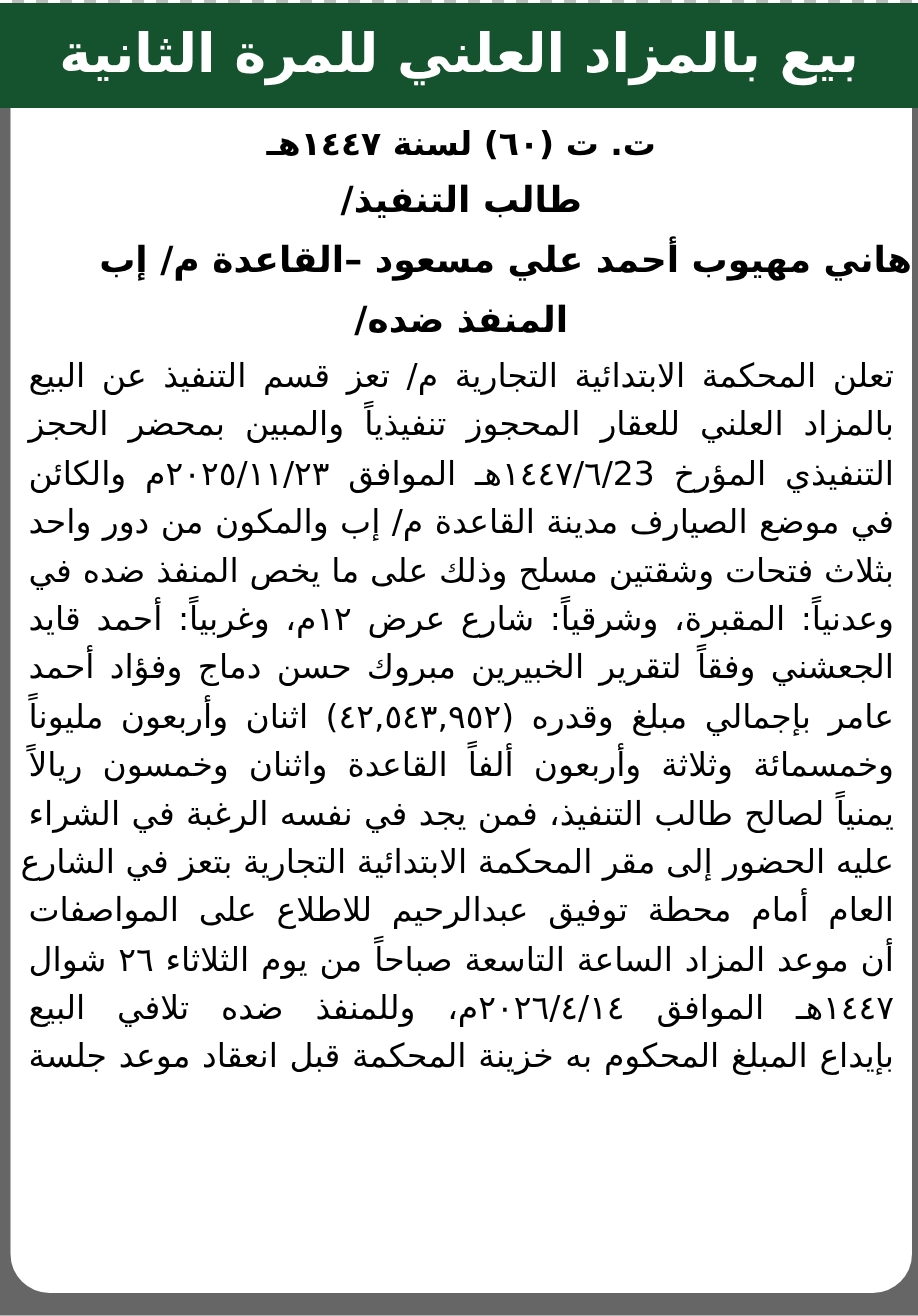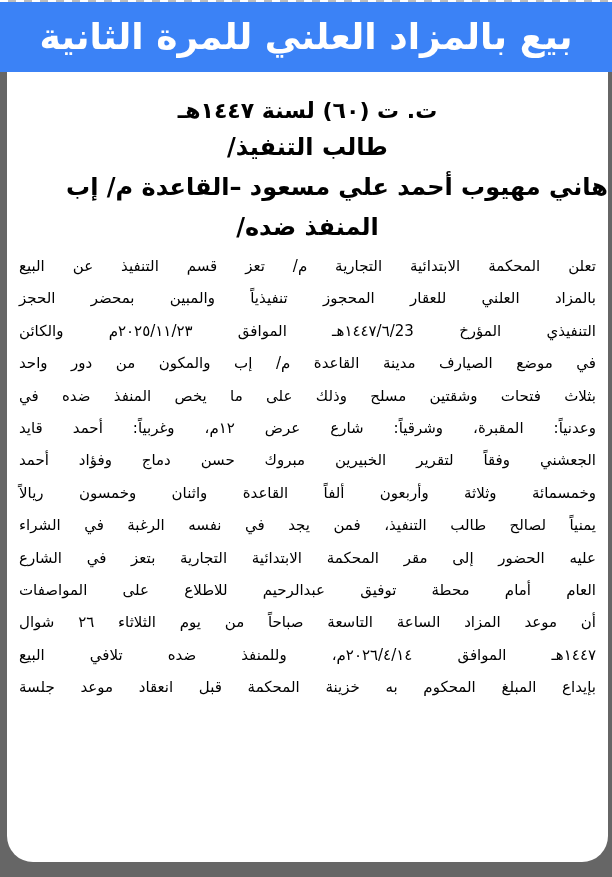--- a/index.html
+++ b/index.html
@@ -8,52 +8,52 @@
     background: #666666;
     font-family: "DejaVu Sans", sans-serif;
     position: relative;
   }
   .top-strip {
     position: absolute; left: 0; top: 0; width: 612px; height: 2px;
     background: repeating-linear-gradient(90deg, #ffffff 0 8px, #bdbdbd 8px 16px);
   }
   .header-band {
     position: absolute; left: 0; top: 2px; width: 612px; height: 70px;
-    background: #3b82f6;
+    background: #14532d;
     display: flex; align-items: center; justify-content: center;
   }
   .header-title {
     color: #ffffff; font-weight: bold; font-size: 36px; line-height: 1;
     direction: rtl; letter-spacing: 0;
   }
   .panel {
     position: absolute; left: 7px; top: 72px; width: 601px; height: 790px;
     background: #ffffff;
     border-bottom-left-radius: 26px;
     border-bottom-right-radius: 26px;
   }
   .content {
     position: absolute; left: 7px; top: 72px; width: 601px;
     direction: rtl; color: #000;
   }
   .case-no {
     text-align: center; font-weight: bold; font-size: 22px;
-    margin-top: 22px; height: 34px; line-height: 34px;
+    margin-top: 8px; height: 34px; line-height: 34px;
   }
   .party-label {
     text-align: center; font-weight: bold; font-size: 24px;
     height: 38px; line-height: 38px;
   }
   .party-name {
     font-weight: bold; font-size: 24px;
     height: 42px; line-height: 42px; white-space: nowrap;
   }
   .body-text {
     padding: 4px 12px 0 12px;
-    font-size: 15px; line-height: 32.4px;
+    font-size: 22px; line-height: 32.4px;
     text-align: justify; text-align-last: right;
   }
   .body-line { display: block; white-space: nowrap; text-align: justify; text-align-last: justify; height: 32.4px; }
   .body-line.last { text-align-last: right; }
 </style>
 </head>
 <body>
 
 <div class="top-strip"></div>
 
@@ -70,20 +70,21 @@
   <div class="party-label">المنفذ ضده/</div>
 
   <div class="body-text">
     <span class="body-line">تعلن المحكمة الابتدائية التجارية م/ تعز قسم التنفيذ عن البيع</span>
     <span class="body-line">بالمزاد العلني للعقار المحجوز تنفيذياً والمبين بمحضر الحجز</span>
     <span class="body-line">التنفيذي المؤرخ ١٤٤٧/٦/23هـ الموافق ٢٠٢٥/١١/٢٣م والكائن</span>
     <span class="body-line">في موضع الصيارف مدينة القاعدة م/ إب والمكون من دور واحد</span>
     <span class="body-line">بثلاث فتحات وشقتين مسلح وذلك على ما يخص المنفذ ضده في</span>
     <span class="body-line">وعدنياً: المقبرة، وشرقياً: شارع عرض ١٢م، وغربياً: أحمد قايد</span>
     <span class="body-line">الجعشني وفقاً لتقرير الخبيرين مبروك حسن دماج وفؤاد أحمد</span>
+    <span class="body-line">عامر بإجمالي مبلغ وقدره (٤٢,٥٤٣,٩٥٢) اثنان وأربعون مليوناً</span>
     <span class="body-line">وخمسمائة وثلاثة وأربعون ألفاً القاعدة واثنان وخمسون ريالاً</span>
     <span class="body-line">يمنياً لصالح طالب التنفيذ، فمن يجد في نفسه الرغبة في الشراء</span>
     <span class="body-line">عليه الحضور إلى مقر المحكمة الابتدائية التجارية بتعز في الشارع</span>
     <span class="body-line">العام أمام محطة توفيق عبدالرحيم للاطلاع على المواصفات</span>
     <span class="body-line">أن موعد المزاد الساعة التاسعة صباحاً من يوم الثلاثاء ٢٦ شوال</span>
     <span class="body-line">١٤٤٧هـ الموافق ٢٠٢٦/٤/١٤م، وللمنفذ ضده تلافي البيع</span>
     <span class="body-line">بإيداع المبلغ المحكوم به خزينة المحكمة قبل انعقاد موعد جلسة</span>
   </div>
 </div>
 

